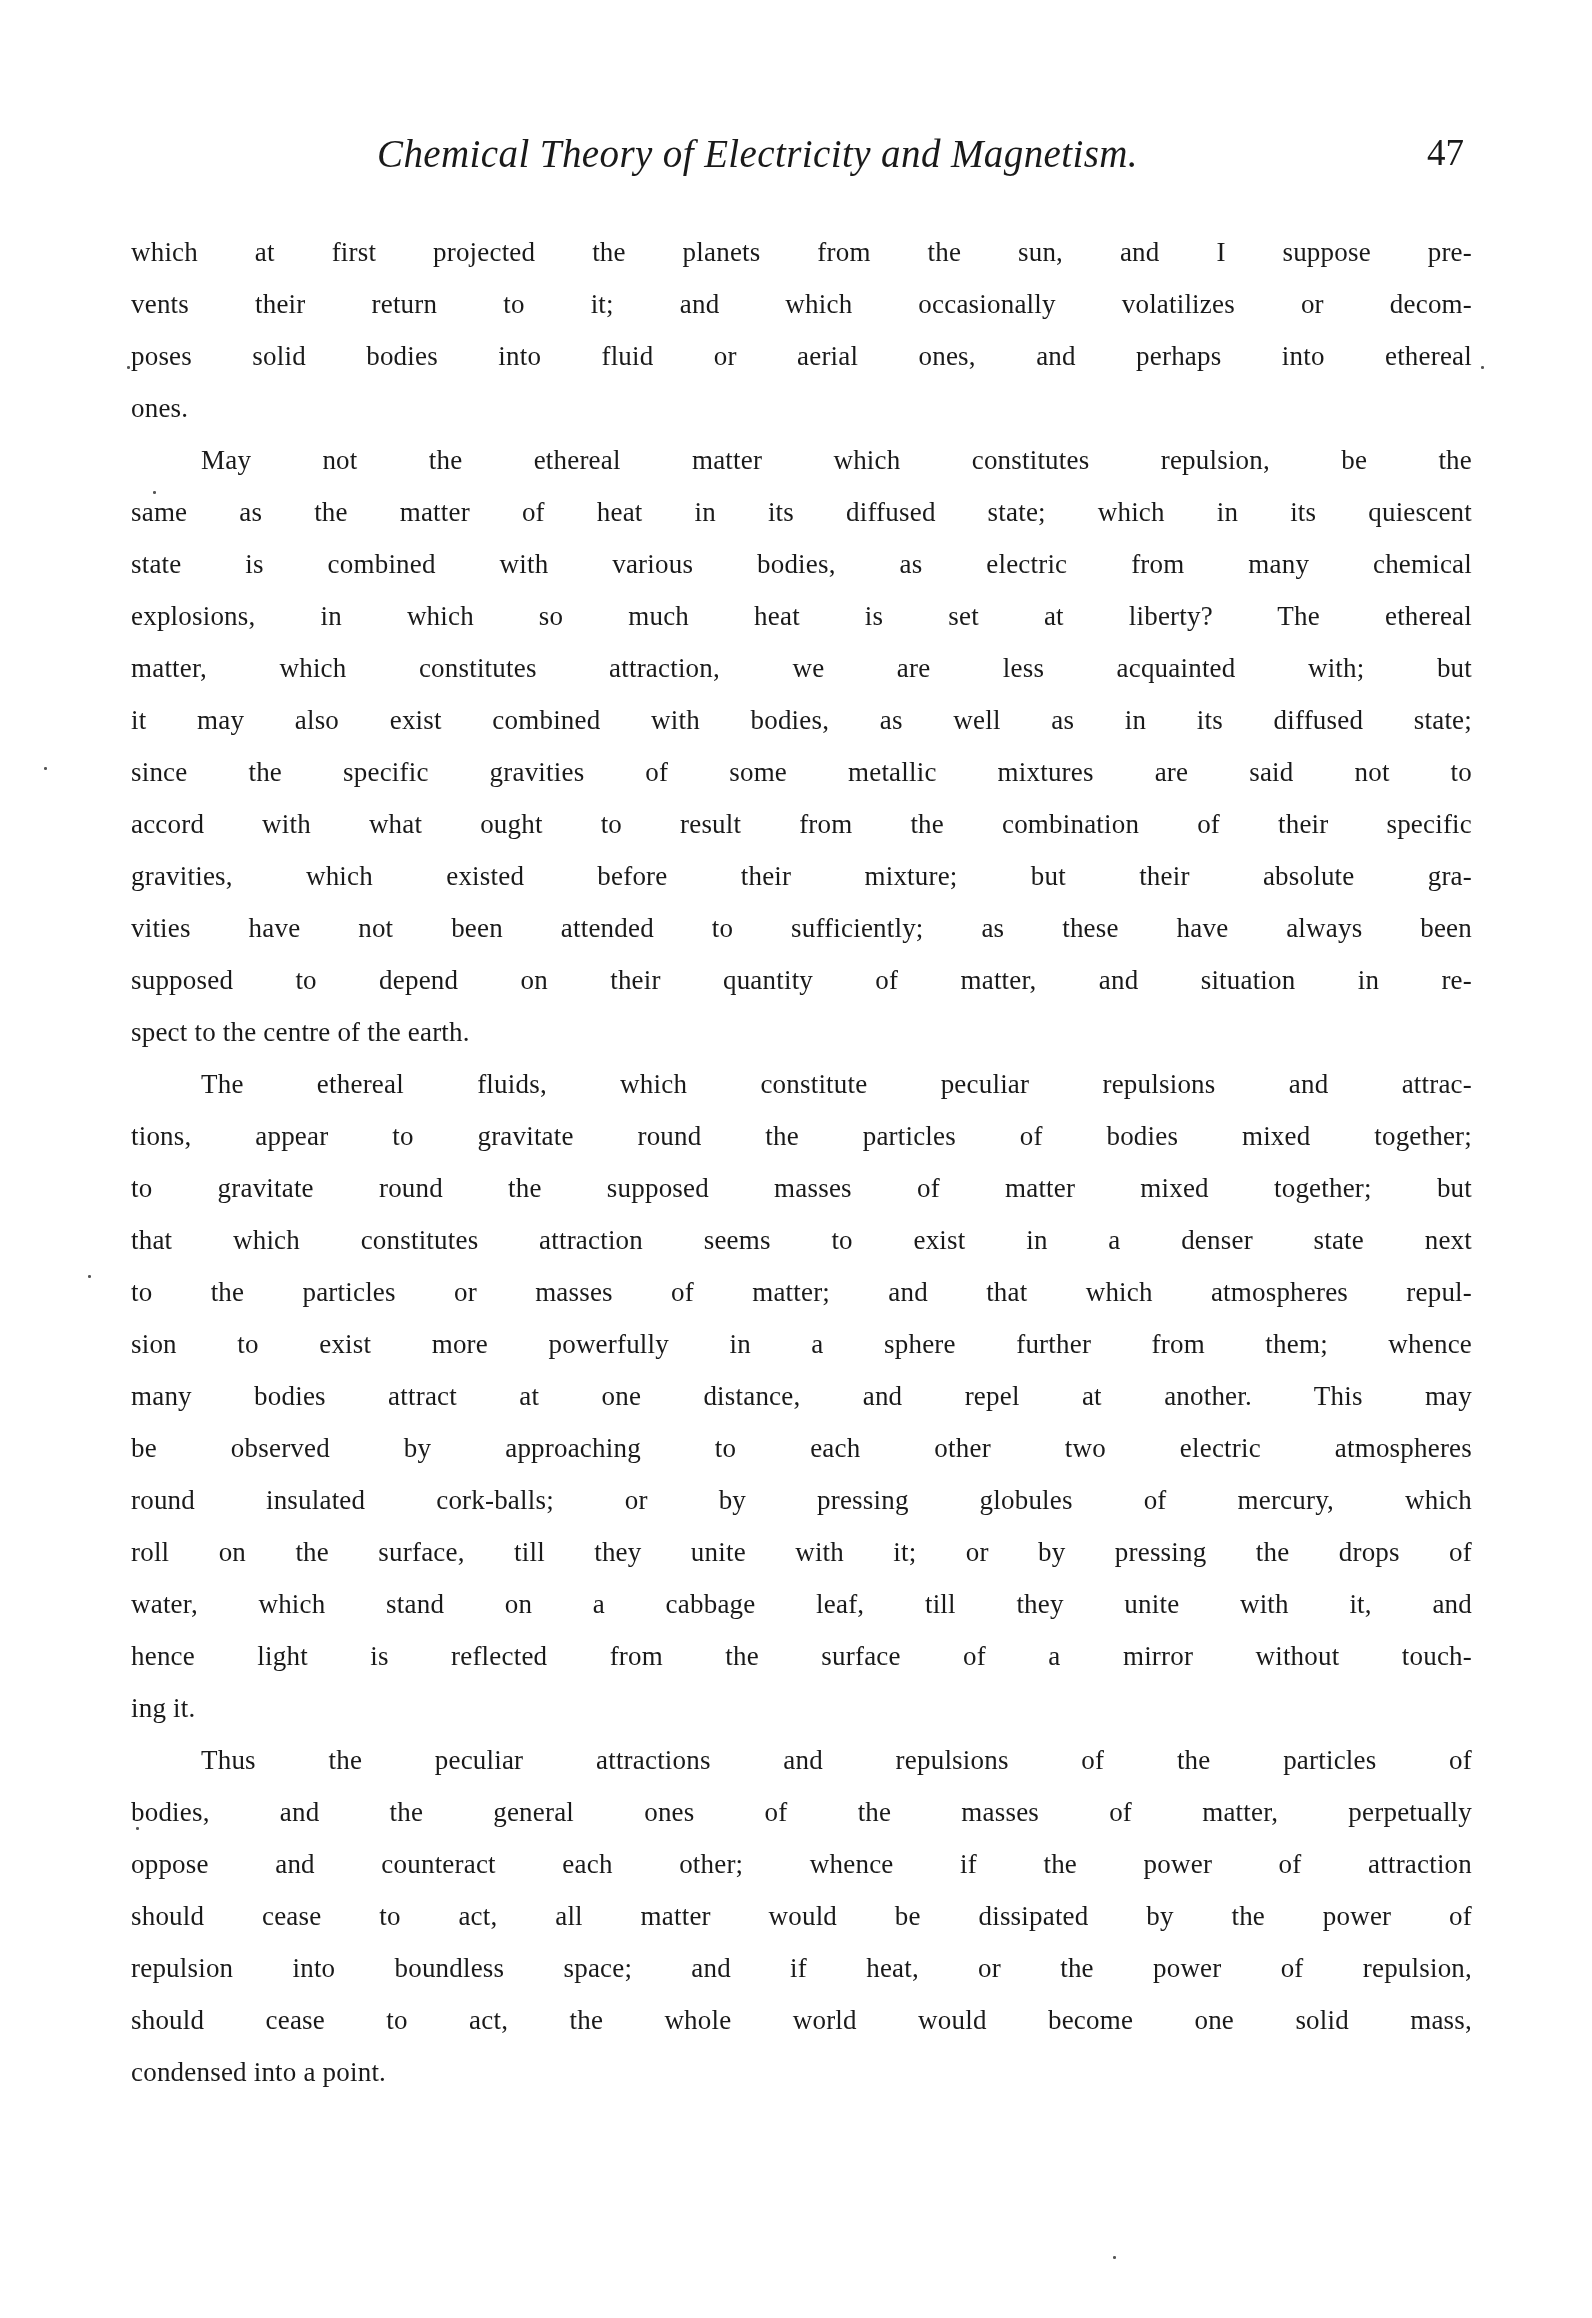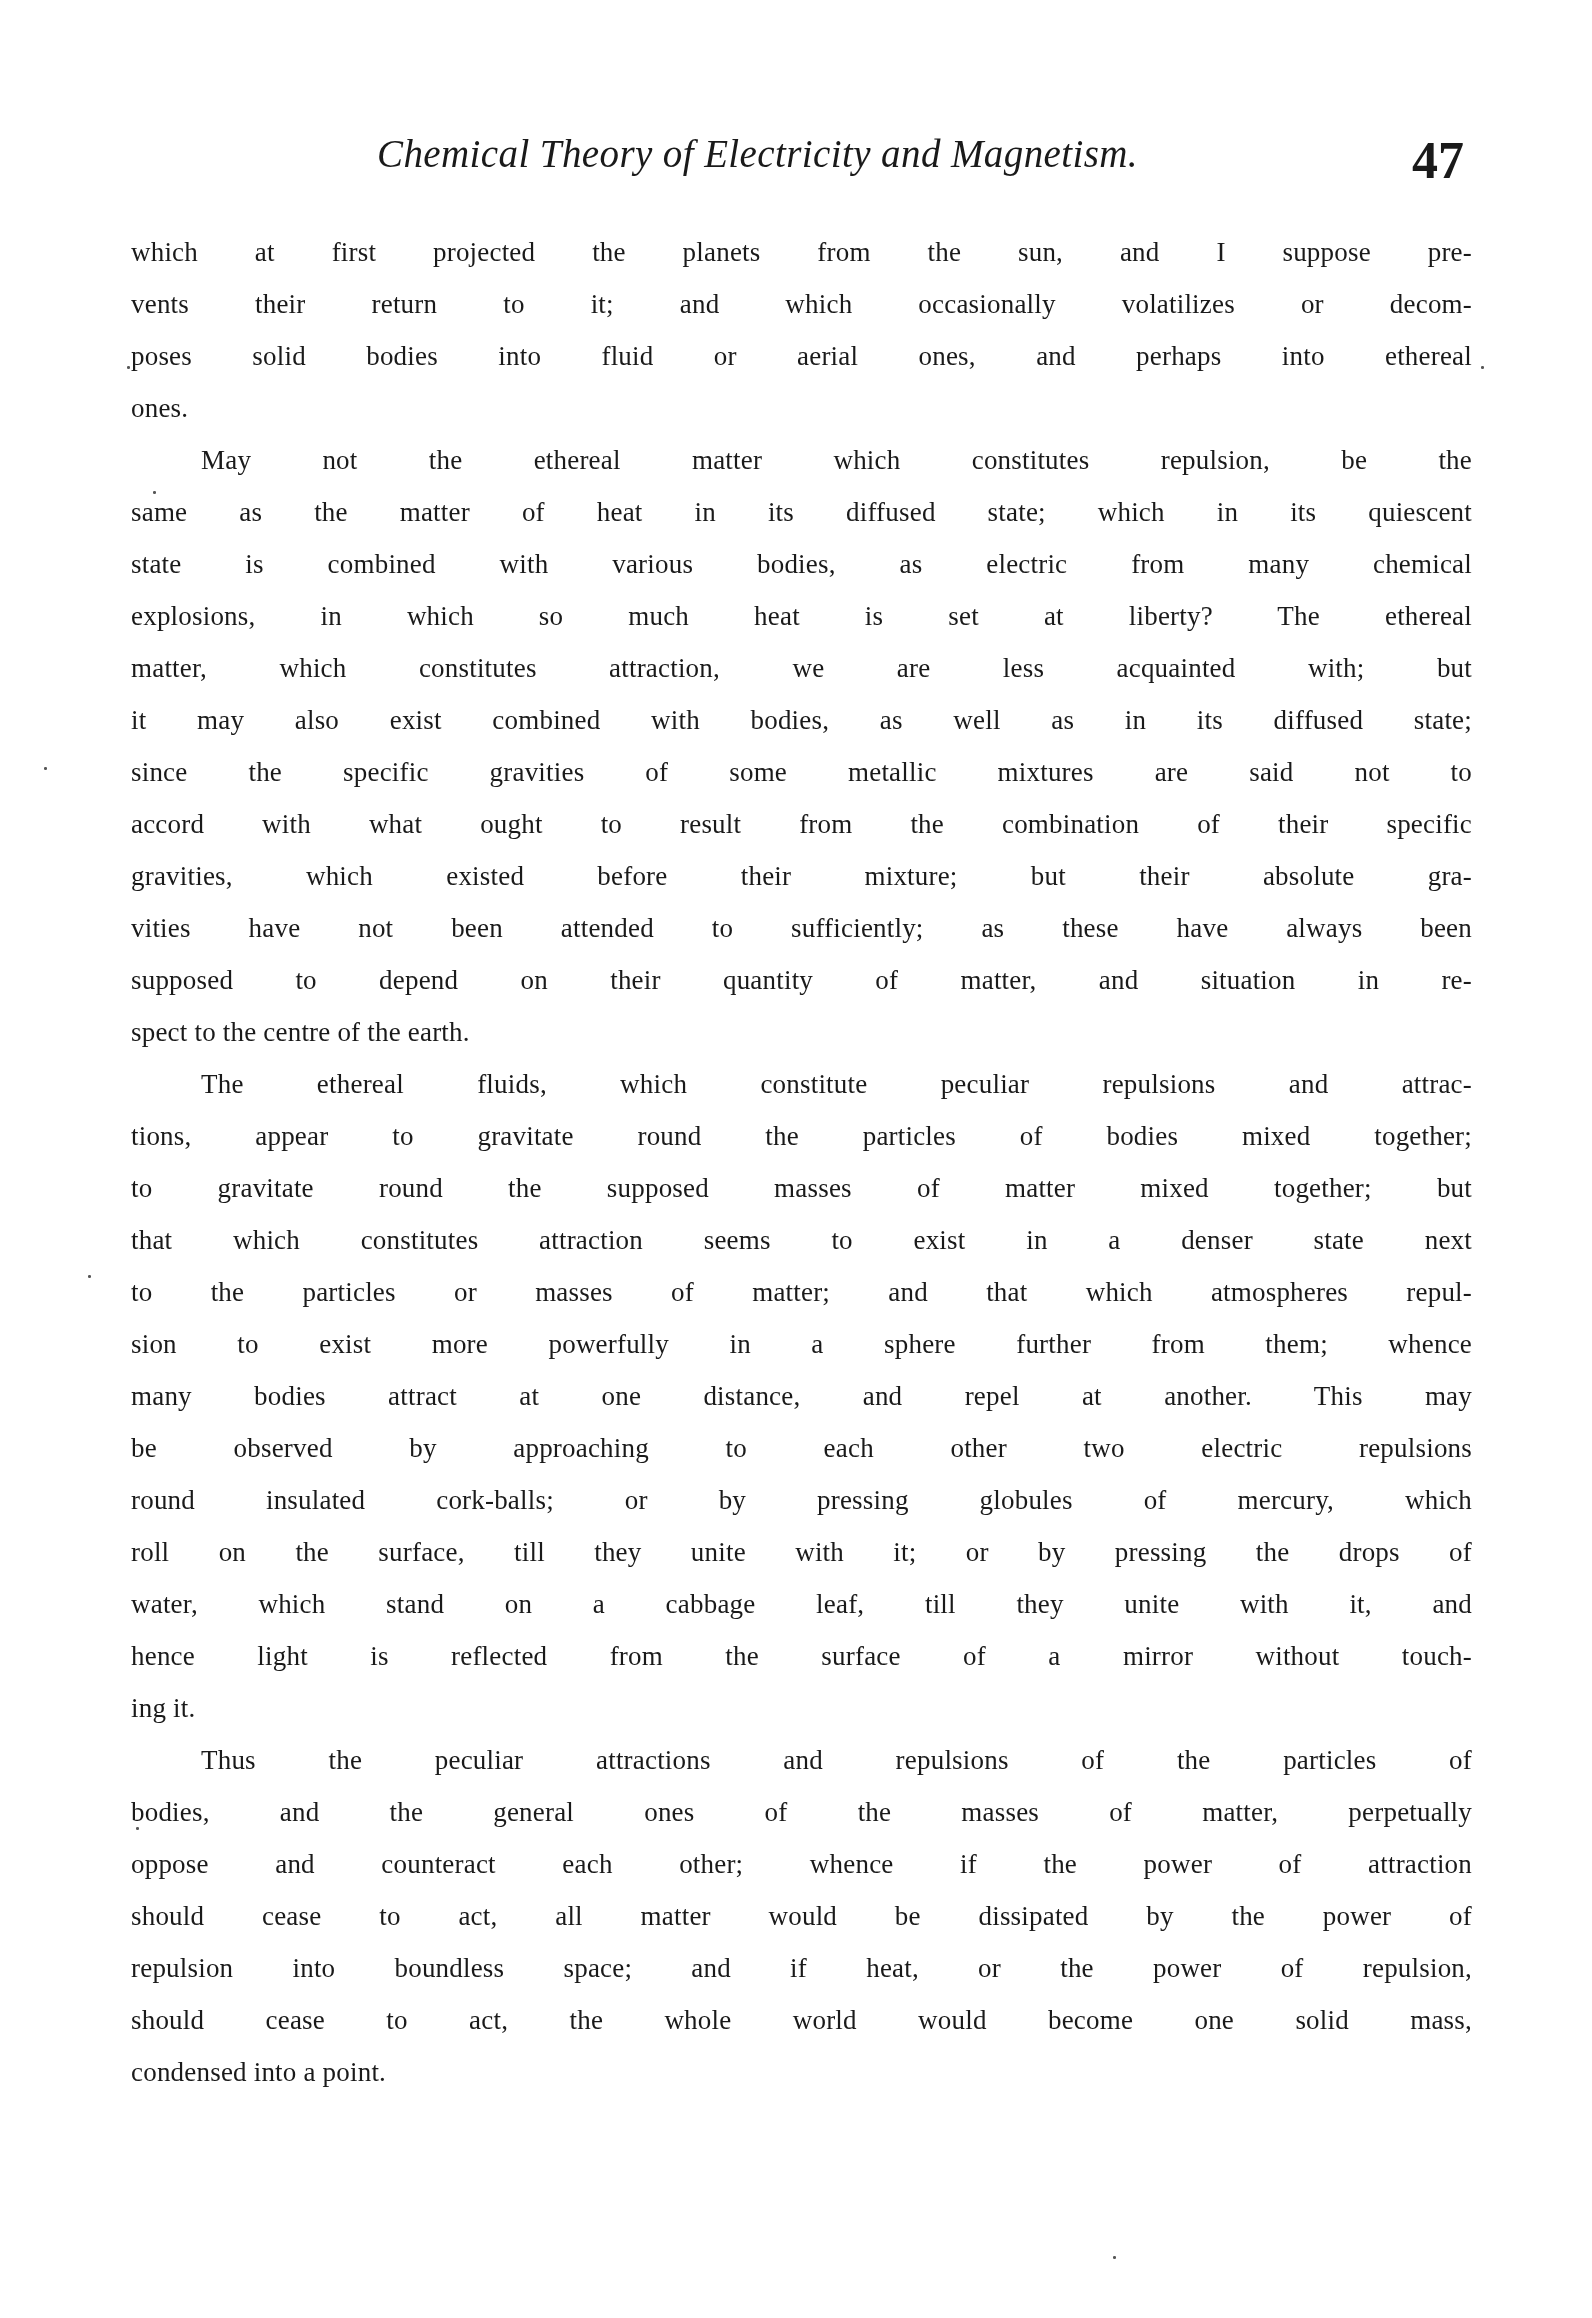--- a/index.html
+++ b/index.html
@@ -36,23 +36,22 @@
       top: 0;
       font-style: italic;
       font-size: 39px;
       letter-spacing: 0.4px;
       white-space: nowrap;
     }
     .page-number {
       position: absolute;
       right: 0;
       top: 0;
-      font-size: 52px;
+      font-size: 37px;
       white-space: nowrap;
-      font-weight: bold;
     }
     .body-text {
       position: absolute;
       top: 226px;
       left: 131px;
       width: 1341px;
     }
     .line {
       display: block;
       font-size: 27px;
@@ -112,21 +111,21 @@
     </div>
 
     <div class="paragraph">
       <span class="line indent">The ethereal fluids, which constitute peculiar repulsions and attrac-</span>
       <span class="line">tions, appear to gravitate round the particles of bodies mixed together;</span>
       <span class="line">to gravitate round the supposed masses of matter mixed together; but</span>
       <span class="line">that which constitutes attraction seems to exist in a denser state next</span>
       <span class="line">to the particles or masses of matter; and that which atmospheres repul-</span>
       <span class="line">sion to exist more powerfully in a sphere further from them; whence</span>
       <span class="line">many bodies attract at one distance, and repel at another. This may</span>
-      <span class="line">be observed by approaching to each other two electric repulsions</span>
+      <span class="line">be observed by approaching to each other two electric atmospheres</span>
       <span class="line">round insulated cork-balls; or by pressing globules of mercury, which</span>
       <span class="line">roll on the surface, till they unite with it; or by pressing the drops of</span>
       <span class="line">water, which stand on a cabbage leaf, till they unite with it, and</span>
       <span class="line">hence light is reflected from the surface of a mirror without touch-</span>
       <span class="line last">ing it.</span>
     </div>
 
     <div class="paragraph">
       <span class="line indent">Thus the peculiar attractions and repulsions of the particles of</span>
       <span class="line">bodies, and the general ones of the masses of matter, perpetually</span>

